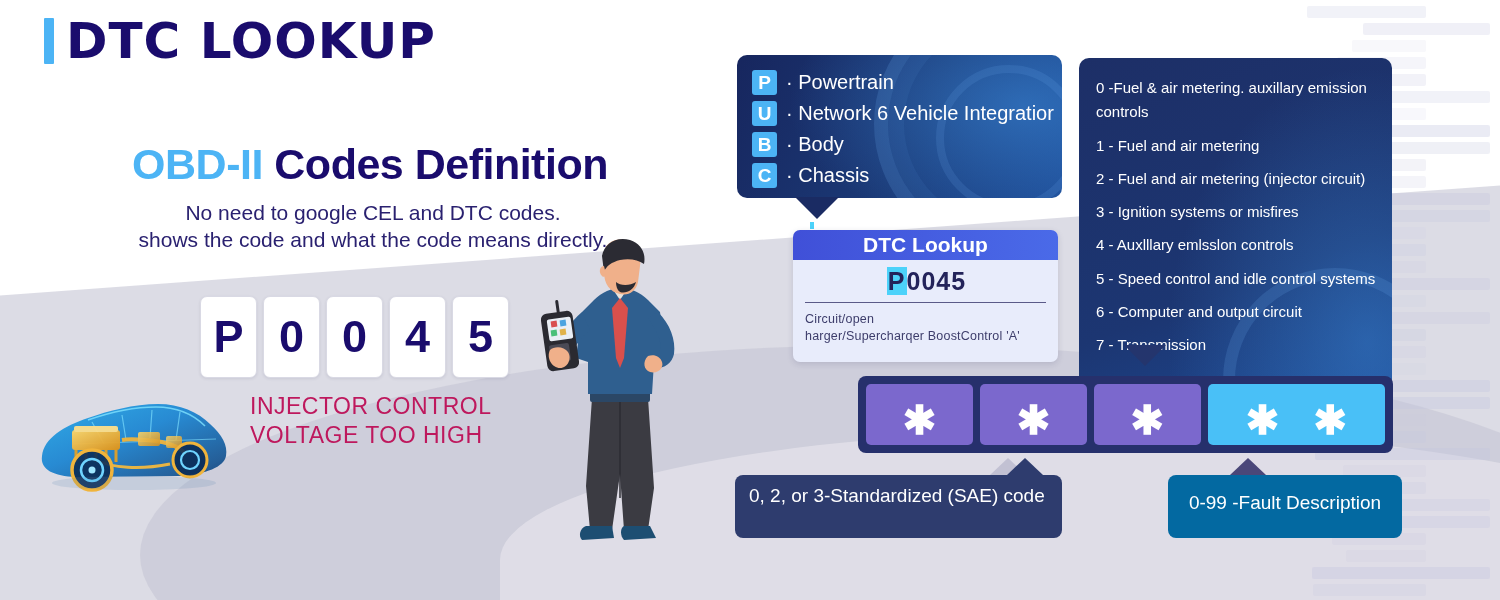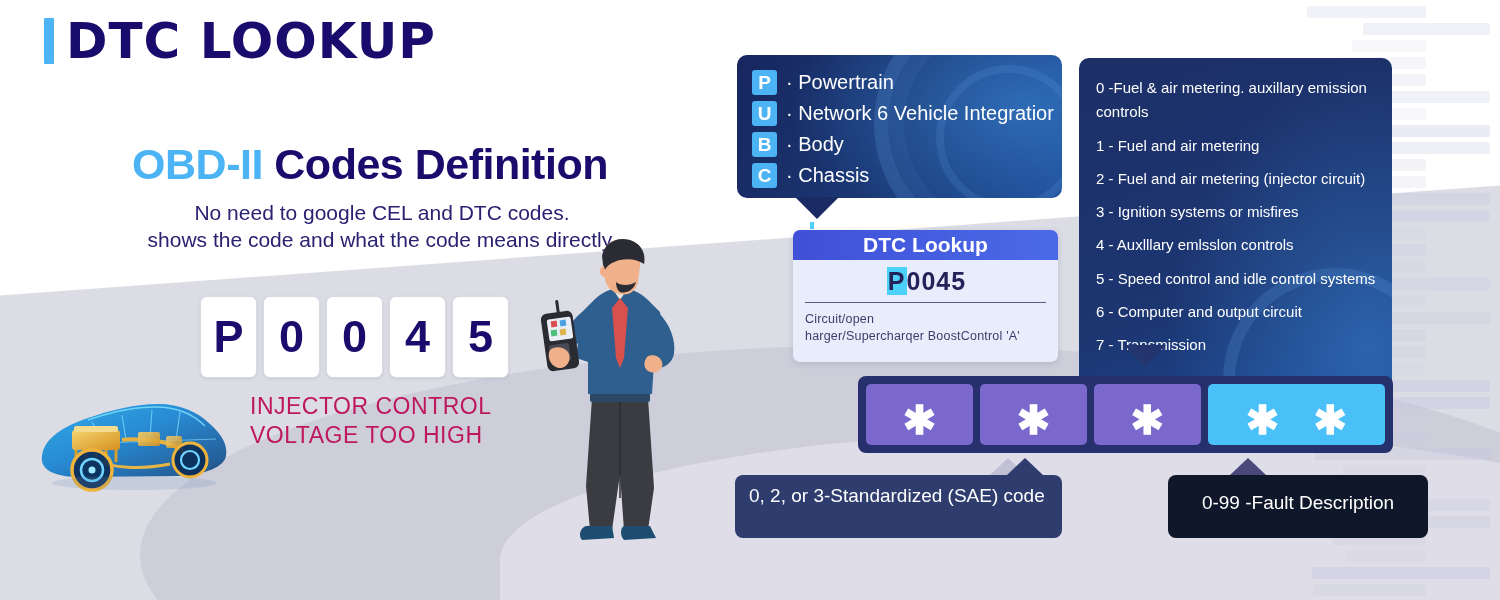--- a/index.html
+++ b/index.html
@@ -104,21 +104,21 @@
     font-size: 43px;
     font-weight: bold;
     color: #1a0c6d;
     letter-spacing: -0.5px;
     white-space: nowrap;
   }
   .headline .accent { color: #4cb4f5; }
 
   .subhead {
     position: absolute;
-    left: 12px;
+    left: 3px;
     top: 200px;
     width: 740px;
     text-align: center;
     font-size: 21px;
     color: #2a2170;
     line-height: 1.28;
   }
 
   
   .code-cards {
@@ -393,23 +393,23 @@
     font-size: 19px;
     line-height: 1.32;
   }
   .callout-sae .tip {
     left: 272px;
     border-bottom: 17px solid #2e3c6e;
   }
   .callout-fault {
     left: 1168px;
     top: 475px;
-    width: 260px;
+    width: 234px;
     height: 63px;
-    background: #0f172a;
+    background: #0369a1;
     padding: 17px 0 0 0;
     text-align: center;
     font-size: 19px;
   }
   .callout-fault .tip {
     left: 62px;
     border-bottom: 17px solid #4a4779;
   }
   .ghost-tip {
     position: absolute;

